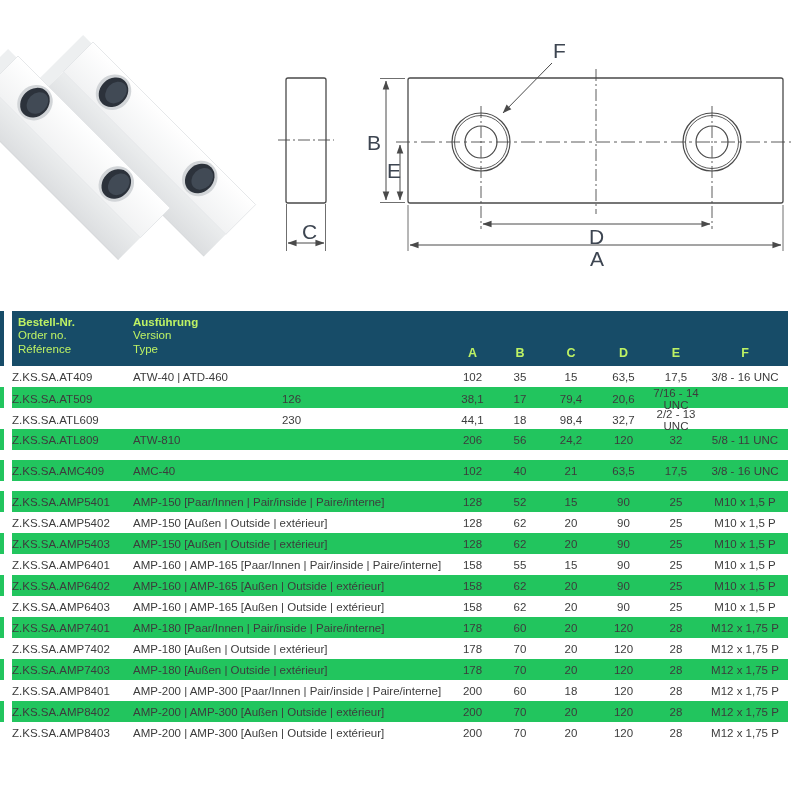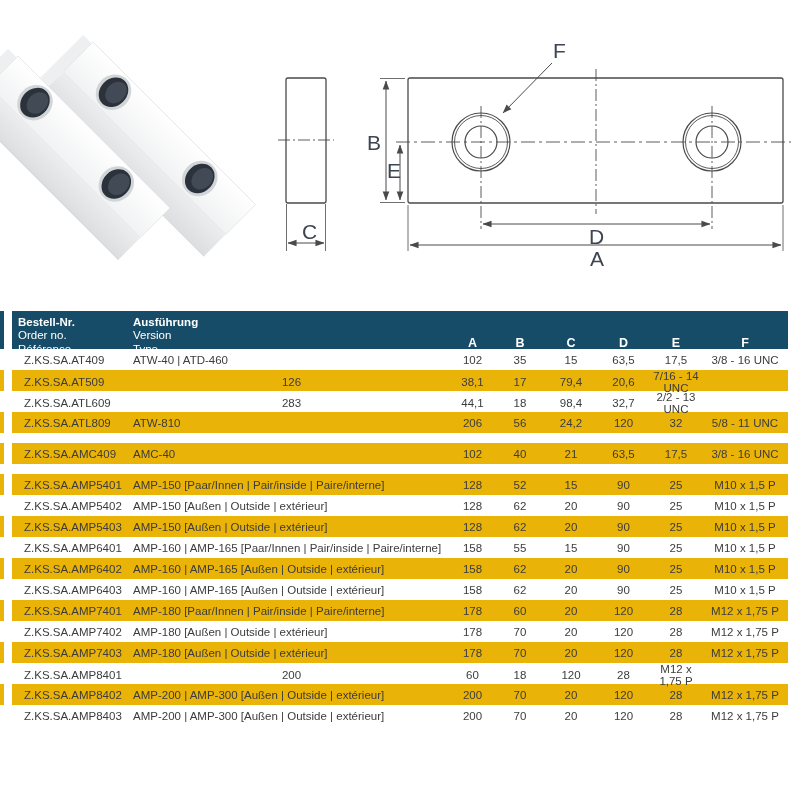--- a/index.html
+++ b/index.html
@@ -4,33 +4,33 @@
 <style>
   html,body{margin:0;padding:0;background:#fff;}
   body{width:800px;height:800px;position:relative;overflow:hidden;
        font-family:"Liberation Sans",sans-serif;}
 
   .topart{position:absolute;left:0;top:0;}
 
   
   .table-wrap{position:absolute;left:0;top:311px;width:788px;}
   .thead{display:grid;grid-template-columns:133px 317px 45px 50px 52px 53px 52px 86px;
-         height:38px;background:#174c68;color:#ffffff;}
+         height:55px;background:#174c68;color:#bef264;}
   .hstack{padding:5px 0 0 0;font-size:11.5px;line-height:13.4px;}
   .th-order{padding-left:18px;}
   .hstack .b{font-weight:bold;display:block;}
   .hstack .i{display:block;}
   .hstack .n{display:block;}
   .dim{align-self:end;text-align:center;font-weight:bold;font-size:12.5px;padding-bottom:6px;}
 
   .tgroup + .tgroup{margin-top:10px;}
   .trow{display:grid;grid-template-columns:133px 317px 45px 50px 52px 53px 52px 86px;
         height:21px;align-items:center;font-size:11.5px;color:#3c3c3c;}
-  .trow.shaded{background:#eab308;}
-  .td-order{padding-left:24px;white-space:nowrap;}
+  .trow.shaded{background:#22c55e;}
+  .td-order{padding-left:12px;white-space:nowrap;}
   .td-version{white-space:nowrap;}
   .num{text-align:center;}
 
   
   .gutter{position:absolute;left:4px;top:0;bottom:0;width:8px;background:#fff;}
 </style>
 </head>
 <body>
 
 <div class="page">
@@ -171,21 +171,21 @@
     <div class="td td-order">Z.KS.SA.AT509</div>
     <div class="td num">126</div>
     <div class="td num">38,1</div>
     <div class="td num">17</div>
     <div class="td num">79,4</div>
     <div class="td num">20,6</div>
     <div class="td num">7/16 - 14 UNC</div>
   </div>
           <div class="trow">
     <div class="td td-order">Z.KS.SA.ATL609</div>
-    <div class="td num">283</div>
+    <div class="td num">230</div>
     <div class="td num">44,1</div>
     <div class="td num">18</div>
     <div class="td num">98,4</div>
     <div class="td num">32,7</div>
     <div class="td num">2/2 - 13 UNC</div>
   </div>
           <div class="trow shaded">
     <div class="td td-order">Z.KS.SA.ATL809</div>
     <div class="td td-version">ATW-810</div>
     <div class="td num">206</div>
@@ -294,20 +294,21 @@
     <div class="td td-version">AMP-180 [Außen | Outside | extérieur]</div>
     <div class="td num">178</div>
     <div class="td num">70</div>
     <div class="td num">20</div>
     <div class="td num">120</div>
     <div class="td num">28</div>
     <div class="td num">M12 x 1,75 P</div>
   </div>
           <div class="trow">
     <div class="td td-order">Z.KS.SA.AMP8401</div>
+    <div class="td td-version">AMP-200 | AMP-300 [Paar/Innen | Pair/inside | Paire/interne]</div>
     <div class="td num">200</div>
     <div class="td num">60</div>
     <div class="td num">18</div>
     <div class="td num">120</div>
     <div class="td num">28</div>
     <div class="td num">M12 x 1,75 P</div>
   </div>
           <div class="trow shaded">
     <div class="td td-order">Z.KS.SA.AMP8402</div>
     <div class="td td-version">AMP-200 | AMP-300 [Außen | Outside | extérieur]</div>

